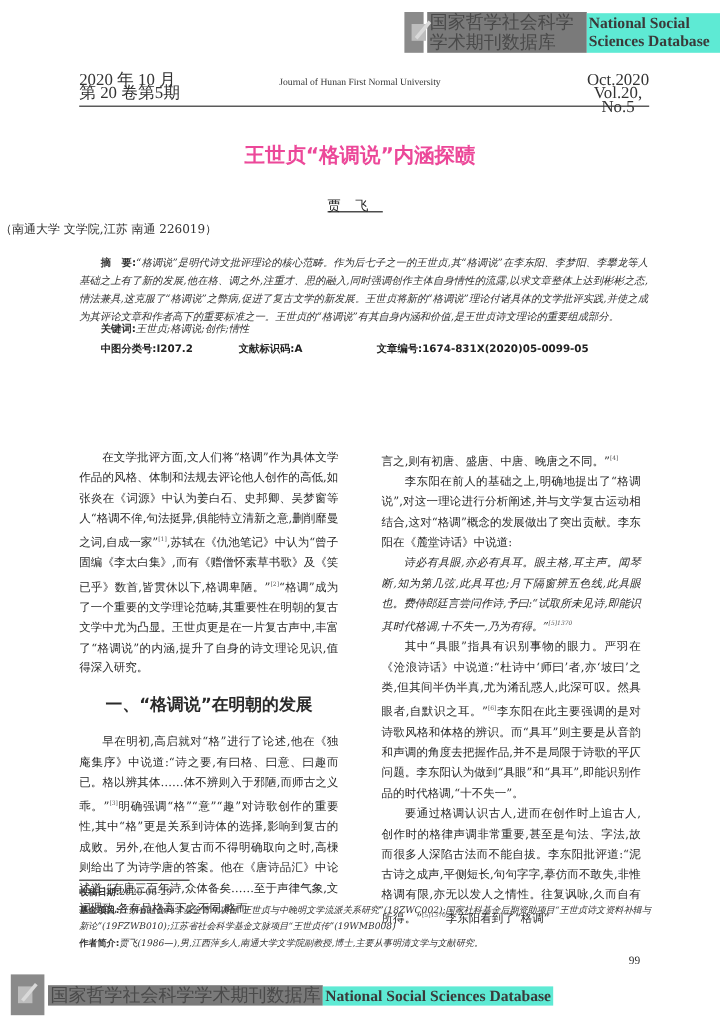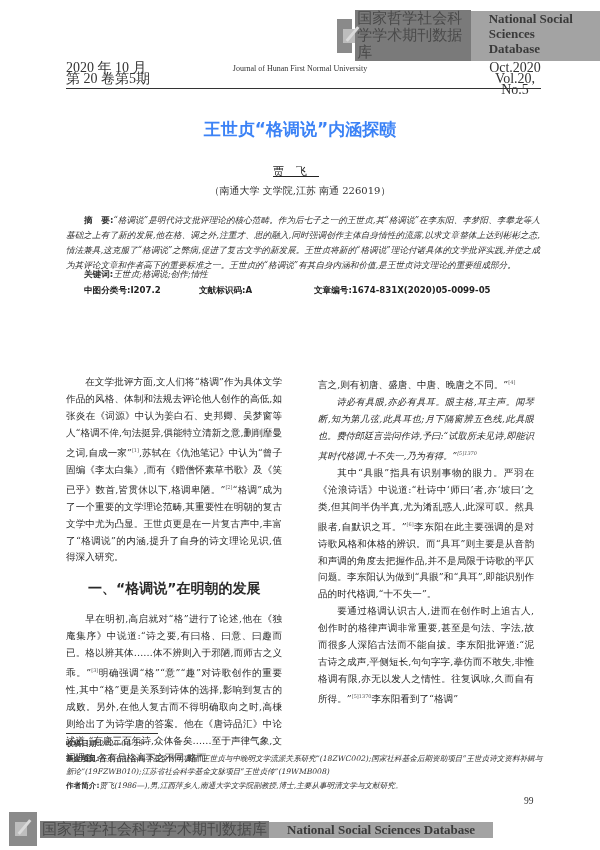--- a/index.html
+++ b/index.html
@@ -7,34 +7,34 @@
          font-family:"DejaVu Serif","Liberation Serif",serif; color:#222; }
   .abs { position:absolute; }
 
   
   .wm { position:absolute; display:flex; align-items:center; }
   .wm .sq { width:28px; height:34px; background:#8a8a8a; position:relative; margin-right:3px; }
   .wm .sq::before { content:""; position:absolute; left:6px; top:10px; width:12px; height:14px; background:#bdbdbd; }
   .wm .sq::after { content:""; position:absolute; left:14px; top:6px; width:3px; height:18px; background:#d9d9d9; transform:rotate(40deg); }
   .wm .txt { display:flex; flex-direction:row; }
   .wm .cn { background:#7a7a7a; color:#4a4a4a; font-family:"DejaVu Sans",sans-serif; font-size:15px; line-height:17px; padding:0 2px; letter-spacing:0px; }
-  .wm .en { background:#a3a3a3; color:#3a3a3a; font-family:"Liberation Serif",serif; font-weight:bold; font-size:13px; line-height:15px; padding:0 18px; margin-top:1px; }
+  .wm .en { background:#5eead4; color:#3a3a3a; font-family:"Liberation Serif",serif; font-weight:bold; font-size:13px; line-height:15px; padding:0 2px; margin-top:1px; }
 
   
   .hdr-left, .hdr-right { font-size:14px; line-height:11px; color:#333; font-family:"Liberation Serif",serif; }
   .hdr-right { text-align:center; }
   .hdr-center { text-align:center; font-family:"Liberation Serif",serif; color:#333; }
   .hdr-center .cn { font-size:9px; font-style:italic; font-weight:bold; letter-spacing:1px; }
   .hdr-center .en { font-size:8px; margin-top:2px; }
   .hdr-rule { position:absolute; left:66px; top:88px; width:475px; height:1px; background:#333; }
 
   .title { position:absolute; left:0; width:600px; top:118px; text-align:center;
-           font-family:"DejaVu Sans",sans-serif; font-size:17px; font-weight:bold; color:#3b82f6; }
+           font-family:"DejaVu Sans",sans-serif; font-size:17px; font-weight:bold; color:#ec4899; }
   .author { position:absolute; left:0; width:592px; top:164px; text-align:center; font-size:11px; letter-spacing:12px;text-decoration:underline; }
-  .affil { position:absolute; left:0; width:600px; top:184px; text-align:center; font-size:10px; color:#333; }
+  .affil { position:absolute; left:0; width:600px; top:184px; text-align:left; font-size:10px; color:#333; }
 
   .abstract { position:absolute; left:66px; width:474px; top:213px; font-size:8.6px; line-height:15px;
               text-align:justify; color:#333; font-family:"DejaVu Serif",serif; font-style:italic; }
   .abstract .lbl { font-family:"DejaVu Sans",sans-serif; font-style:normal; font-weight:bold; margin-left:18px; }
   .kw { position:absolute; left:84px; top:269px; font-size:8.6px; color:#333; font-style:italic; }
   .kw .lbl { font-family:"DejaVu Sans",sans-serif; font-style:normal; font-weight:bold; }
   .cls { position:absolute; left:84px; top:285px; font-size:8.6px; color:#222; font-family:"DejaVu Sans",sans-serif; font-weight:bold; }
   .cls span { margin-right:0; }
 
   .col { position:absolute; width:216px; font-size:9.6px; line-height:16.9px; text-align:justify; color:#2a2a2a; }
@@ -89,20 +89,21 @@
 </div>
 
 <div class="col" style="left:66px; top:374px;">
   <p><span>在文学批评方面,文人们将“格调”作为具体文学作品的风格、体制和法规去评论他人创作的高低,如张炎在《词源》中认为姜白石、史邦卿、吴梦窗等人“格调不侔,句法挺异,俱能特立清新之意,删削靡曼之词,自成一家”</span><span class="sup">[1]</span><span>,苏轼在《仇池笔记》中认为“曾子固编《李太白集》,而有《赠僧怀素草书歌》及《笑已乎》数首,皆贯休以下,格调卑陋。”</span><span class="sup">[2]</span><span>“格调”成为了一个重要的文学理论范畴,其重要性在明朝的复古文学中尤为凸显。王世贞更是在一片复古声中,丰富了“格调说”的内涵,提升了自身的诗文理论见识,值得深入研究。</span></p>
   <div class="sec">一、“格调说”在明朝的发展</div>
   <p><span>早在明初,高启就对“格”进行了论述,他在《独庵集序》中说道:“诗之要,有曰格、曰意、曰趣而已。格以辨其体……体不辨则入于邪陋,而师古之义乖。”</span><span class="sup">[3]</span><span>明确强调“格”“意”“趣”对诗歌创作的重要性,其中“格”更是关系到诗体的选择,影响到复古的成败。另外,在他人复古而不得明确取向之时,高棅则给出了为诗学唐的答案。他在《唐诗品汇》中论述道:“有唐三百年诗,众体备矣……至于声律气象,文词理致,各有品格高下之不同,略而</span></p>
 </div>
 
 <div class="col" style="left:318px; top:374px;">
   <p class="noind"><span>言之,则有初唐、盛唐、中唐、晚唐之不同。”</span><span class="sup">[4]</span></p>
+  <p>李东阳在前人的基础之上,明确地提出了“格调说”,对这一理论进行分析阐述,并与文学复古运动相结合,这对“格调”概念的发展做出了突出贡献。李东阳在《麓堂诗话》中说道:</p>
   <p class="quote"><span>诗必有具眼,亦必有具耳。眼主格,耳主声。闻琴断,知为第几弦,此具耳也;月下隔窗辨五色线,此具眼也。费侍郎廷言尝问作诗,予曰:“试取所未见诗,即能识其时代格调,十不失一,乃为有得。”</span><span class="sup">[5]1370</span></p>
   <p><span>其中“具眼”指具有识别事物的眼力。严羽在《沧浪诗话》中说道:“杜诗中‘师曰’者,亦‘坡曰’之类,但其间半伪半真,尤为淆乱惑人,此深可叹。然具眼者,自默识之耳。”</span><span class="sup">[6]</span><span>李东阳在此主要强调的是对诗歌风格和体格的辨识。而“具耳”则主要是从音韵和声调的角度去把握作品,并不是局限于诗歌的平仄问题。李东阳认为做到“具眼”和“具耳”,即能识别作品的时代格调,“十不失一”。</span></p>
   <p><span>要通过格调认识古人,进而在创作时上追古人,创作时的格律声调非常重要,甚至是句法、字法,故而很多人深陷古法而不能自拔。李东阳批评道:“泥古诗之成声,平侧短长,句句字字,摹仿而不敢失,非惟格调有限,亦无以发人之情性。往复讽咏,久而自有所得。”</span><span class="sup">[5]1370</span><span>李东阳看到了“格调”</span></p>
 </div>
 
 <div class="foot-rule"></div>
 <div class="foot" style="top:737px;">
   <span class="lbl">收稿日期:</span><span>2020-06-29</span>
 </div>
 <div class="foot" style="top:752px;">

